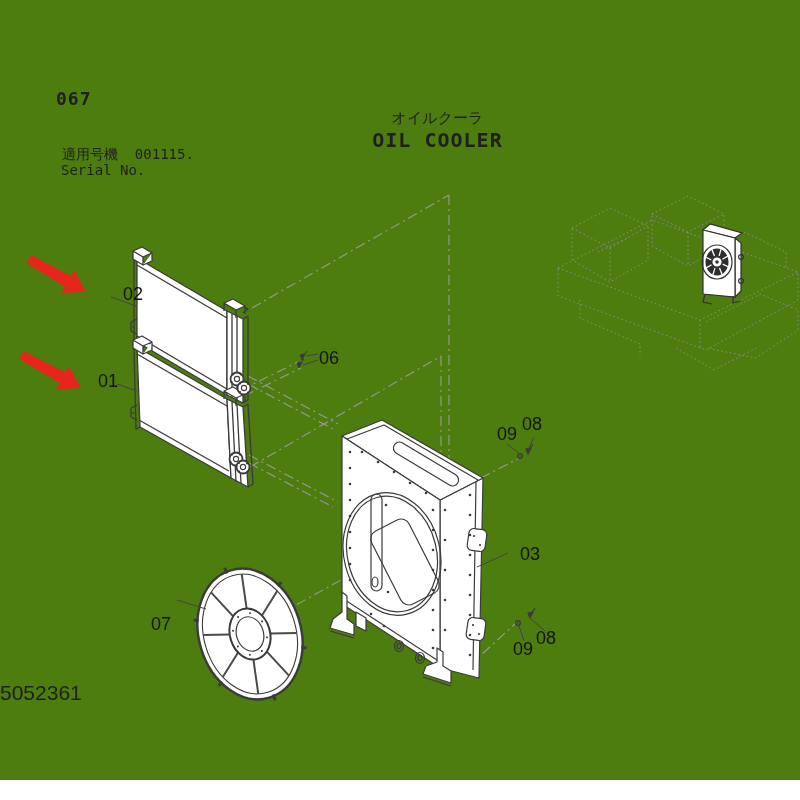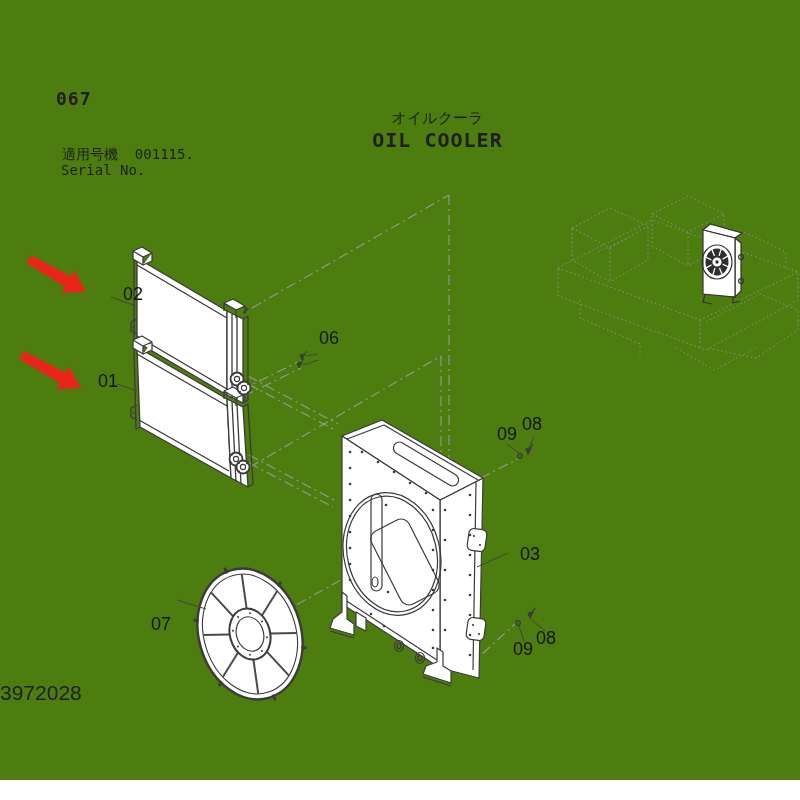--- a/index.html
+++ b/index.html
@@ -281,24 +281,24 @@
 
   <polygon fill="#e8251a" points="0,0 -21,-13 -21,-6 -66,-4.5 -66,4.5 -21,6 -21,13" transform="translate(86,292) rotate(30)"></polygon>
   <polygon fill="#e8251a" points="0,0 -21,-13 -21,-6 -68,-4.5 -68,4.5 -21,6 -21,13" transform="translate(81,388) rotate(29)"></polygon>
 </svg>
 
   <div class="txt pageno">067</div>
   <div class="txt serialja"><span>適用号機</span><span>  </span><span>001115.</span></div>
   <div class="txt serialen">Serial No.</div>
   <div class="txt titleja">オイルクーラ</div>
   <div class="txt titleen">OIL COOLER</div>
-  <div class="txt docnum">3972028</div>
+  <div class="txt docnum">5052361</div>
 
   <div class="txt callout" style="left:87px;top:284px;margin-left:36px;">02</div>
   <div class="txt callout" style="left:92px;top:371px;margin-left:6px;">01</div>
-  <div class="txt callout" style="left:319px;top:328px;">06</div>
+  <div class="txt callout" style="left:319px;top:348px;">06</div>
   <div class="txt callout" style="left:508px;top:544px;margin-left:12px;">03</div>
   <div class="txt callout" style="left:151px;top:614px;">07</div>
   <div class="txt callout" style="left:497px;top:424px;">09</div>
   <div class="txt callout" style="left:522px;top:414px;">08</div>
   <div class="txt callout" style="left:513px;top:639px;">09</div>
   <div class="txt callout" style="left:536px;top:628px;">08</div>
 </div>
 
 </body></html>

